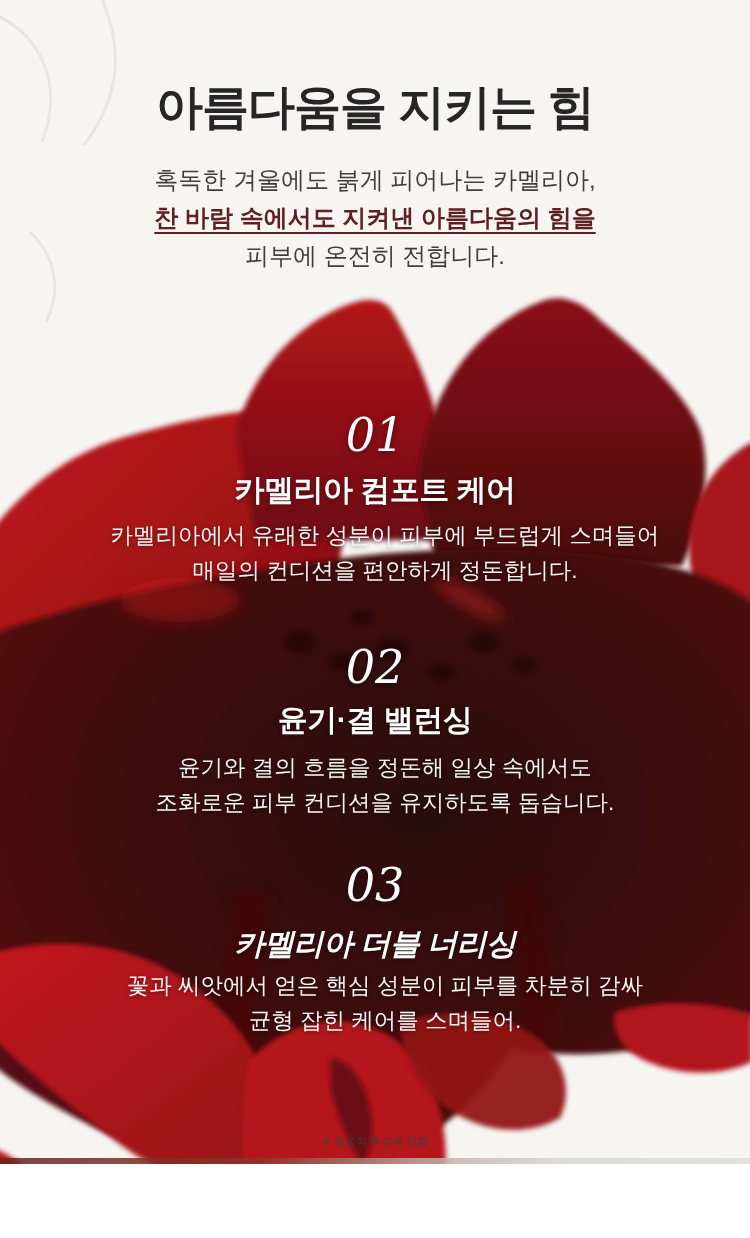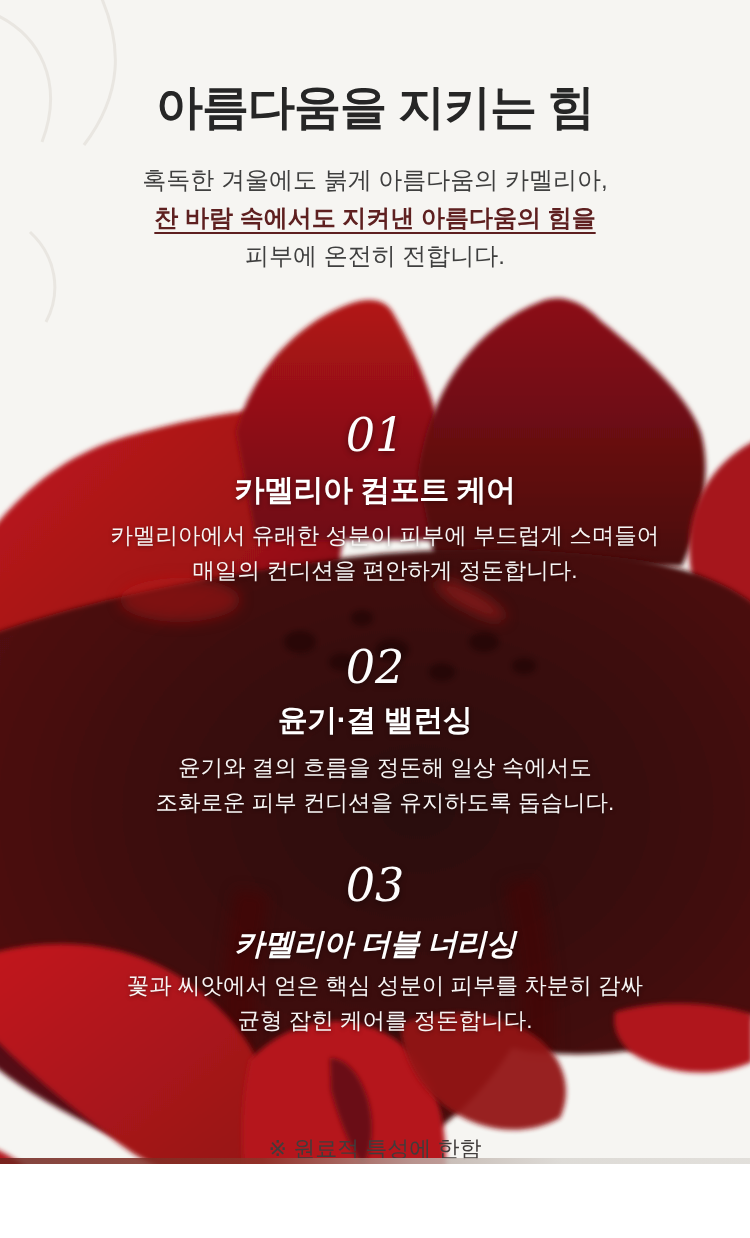--- a/index.html
+++ b/index.html
@@ -44,21 +44,21 @@
     font-size:22.5px;line-height:35px;
     color:#f7f5f4;
     text-shadow:0 1px 4px rgba(0,0,0,.45);
     margin-left:20px;
   }
   .num-1{top:412px;} .head-1{top:470px;} .body-1{top:518px;}
   .num-2{top:644px;} .head-2{top:700px;} .body-2{top:750px;}
   .num-3{top:862px;} .head-3{top:924px;font-style:italic;} .body-3{top:968px;}
   .footnote{
     top:1134px;
-    font-size:22px;font-weight:500;
+    font-size:11px;font-weight:500;
     color:#403c3b;
   }
   .bottom-strip{
     position:absolute;left:0;bottom:0;width:750px;height:6px;
     background:linear-gradient(to right,#6e241e 0%,#8c352a 35%,#b9a9a2 55%,#d9d6d2 75%,#dedbd7 100%);
     opacity:.85;
   }
 </style>
 </head>
 <body>
@@ -142,21 +142,21 @@
 
       <path filter="url(#soft)" fill="#931217" opacity=".95" d="M 400 1024 C 450 1004 506 1012 540 1040 C 566 1062 572 1092 560 1118 C 524 1138 478 1132 443 1105 C 414 1082 402 1052 400 1024 Z"></path>
 
       <path filter="url(#soft)" fill="#b0151a" d="M 615 1012 C 655 1000 705 1000 752 1014 L 752 1062 C 712 1080 662 1074 630 1052 C 617 1040 612 1026 615 1012 Z"></path>
     </g>
   </svg>
 
   <div class="txt title">아름다움을 지키는 힘</div>
 
   <div class="txt subtitle">
-    <span>혹독한 겨울에도 붉게 아름다움의 카멜리아,</span><br>
+    <span>혹독한 겨울에도 붉게 피어나는 카멜리아,</span><br>
     <span class="accent">찬 바람 속에서도 지켜낸 아름다움의 힘을</span><br>
     <span>피부에 온전히 전합니다.</span>
   </div>
 
   <div class="txt sec-num num-1">01</div>
   <div class="txt sec-head head-1">카멜리아 컴포트 케어</div>
   <div class="txt sec-body body-1">
     <span>카멜리아에서 유래한 성분이 피부에 부드럽게 스며들어</span><br>
     <span>매일의 컨디션을 편안하게 정돈합니다.</span>
   </div>
@@ -165,19 +165,19 @@
   <div class="txt sec-head head-2">윤기·결 밸런싱</div>
   <div class="txt sec-body body-2">
     <span>윤기와 결의 흐름을 정돈해 일상 속에서도</span><br>
     <span>조화로운 피부 컨디션을 유지하도록 돕습니다.</span>
   </div>
 
   <div class="txt sec-num num-3">03</div>
   <div class="txt sec-head head-3">카멜리아 더블 너리싱</div>
   <div class="txt sec-body body-3">
     <span>꽃과 씨앗에서 얻은 핵심 성분이 피부를 차분히 감싸</span><br>
-    <span>균형 잡힌 케어를 정돈합니다.</span>
+    <span>균형 잡힌 케어를 스며들어.</span>
   </div>
 
   <div class="txt footnote">※ 원료적 특성에 한함</div>
 
   <div class="bottom-strip"></div>
 </div>
 
 </body></html>

